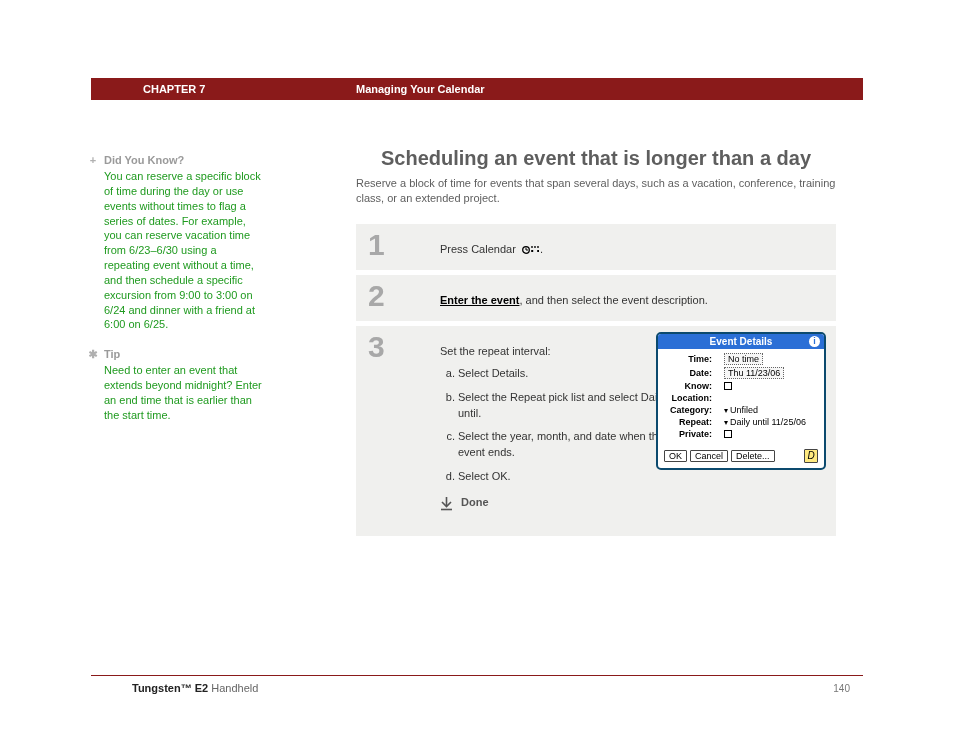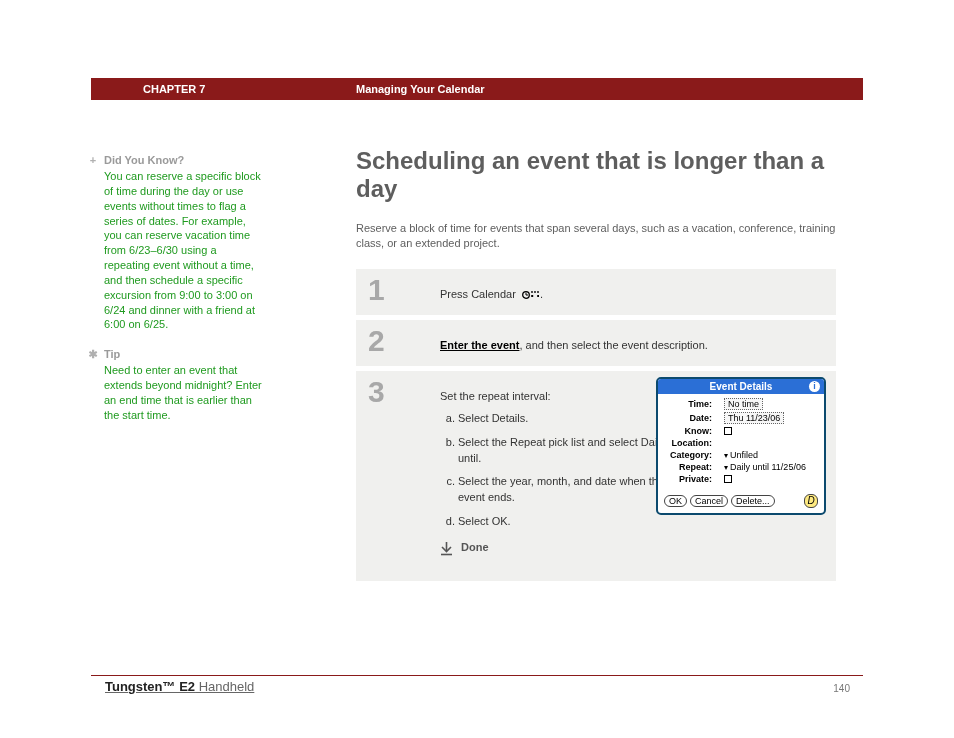--- a/index.html
+++ b/index.html
@@ -71,24 +71,25 @@
     line-height: 1.35;
     color: #1f9a1f;
   }
   .main-col {
     position: absolute;
     left: 265px;
     top: 17px;
     width: 480px;
   }
   .section-title {
-    font-size: 24px;
+    font-size: 20px;
     font-weight: bold;
     color: #5e5e5e;
-    margin: 0 0 18px 0;
+    margin: 0 0 6px 0;
+    text-align: center;
   }
   .intro {
     font-size: 11px;
     color: #5e5e5e;
     line-height: 1.35;
     margin-bottom: 18px;
   }
   .step {
     background: #f0f0ee;
     padding: 10px 12px;
@@ -219,21 +220,21 @@
     margin-right: 2px;
   }
   .dialog-btns {
     display: flex;
     gap: 3px;
     padding: 4px 6px 5px 6px;
     align-items: center;
   }
   .dbtn {
     border: 1px solid #444;
-    border-radius: 6px;
+    border-radius: 1px;
     padding: 0 4px;
     font-size: 9px;
     background: #fff;
     cursor: pointer;
   }
   .dbtn.note {
     background: #ffea80;
     width: 14px;
     text-align: center;
     padding: 0;
@@ -246,25 +247,24 @@
   .footer-rule {
     position: absolute;
     left: 91px;
     right: 91px;
     bottom: 62px;
     height: 1px;
     background: #8a1a1a;
   }
   .footer-left {
     position: absolute;
-    left: 105px;
+    left: 132px;
     bottom: 44px;
-    font-size: 13px;
+    font-size: 11px;
     color: #666;
-    text-decoration: underline;
   }
   .footer-left b { color: #222; }
   .footer-right {
     position: absolute;
     right: 104px;
     bottom: 44px;
     font-size: 10px;
     color: #777;
   }
 </style>

